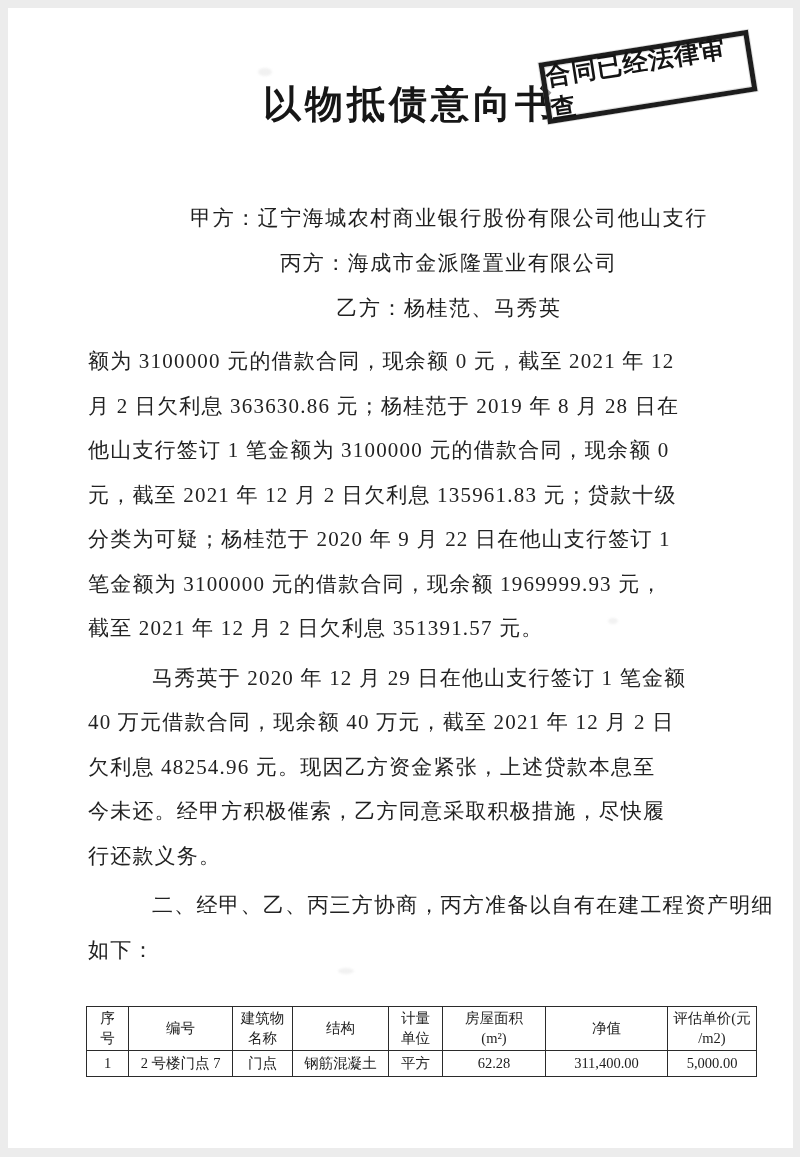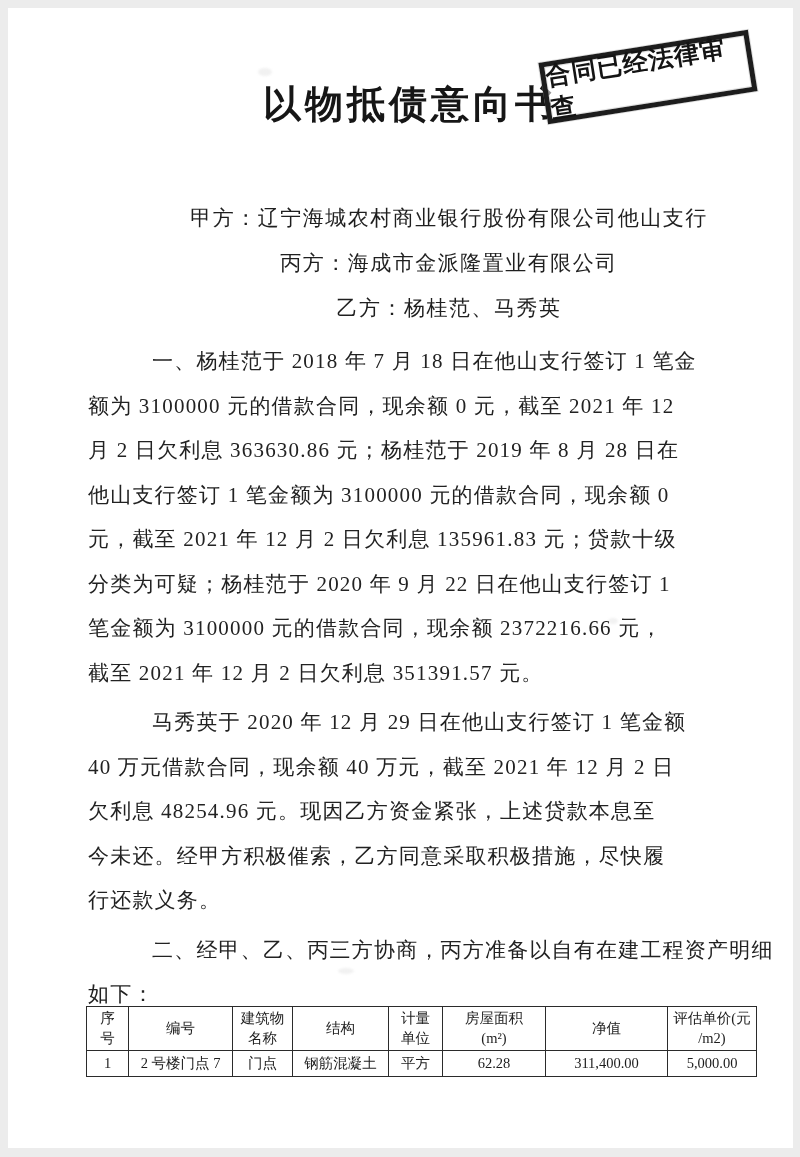--- a/index.html
+++ b/index.html
@@ -115,27 +115,26 @@
   <div class="stamp">合同已经法律审查</div>
 
   <div class="parties">
     <div class="party-line">甲方：辽宁海城农村商业银行股份有限公司他山支行</div>
     <div class="party-line">丙方：海成市金派隆置业有限公司</div>
     <div class="party-line">乙方：杨桂范、马秀英</div>
   </div>
 
   <div class="body-text">
     <div class="paragraph">
-      <div class="body-line indent">一、杨桂范于 2018 年 7 月 18 日在他山支行签订 1 笔金</div>
       <div class="body-line">额为 3100000 元的借款合同，现余额 0 元，截至 2021 年 12</div>
       <div class="body-line">月 2 日欠利息 363630.86 元；杨桂范于 2019 年 8 月 28 日在</div>
       <div class="body-line">他山支行签订 1 笔金额为 3100000 元的借款合同，现余额 0</div>
       <div class="body-line">元，截至 2021 年 12 月 2 日欠利息 135961.83 元；贷款十级</div>
       <div class="body-line">分类为可疑；杨桂范于 2020 年 9 月 22 日在他山支行签订 1</div>
-      <div class="body-line">笔金额为 3100000 元的借款合同，现余额 2372216.66 元，</div>
+      <div class="body-line">笔金额为 3100000 元的借款合同，现余额 1969999.93 元，</div>
       <div class="body-line">截至 2021 年 12 月 2 日欠利息 351391.57 元。</div>
     </div>
     <div class="paragraph">
       <div class="body-line indent">马秀英于 2020 年 12 月 29 日在他山支行签订 1 笔金额</div>
       <div class="body-line">40 万元借款合同，现余额 40 万元，截至 2021 年 12 月 2 日</div>
       <div class="body-line">欠利息 48254.96 元。现因乙方资金紧张，上述贷款本息至</div>
       <div class="body-line">今未还。经甲方积极催索，乙方同意采取积极措施，尽快履</div>
       <div class="body-line">行还款义务。</div>
     </div>
     <div class="paragraph">

